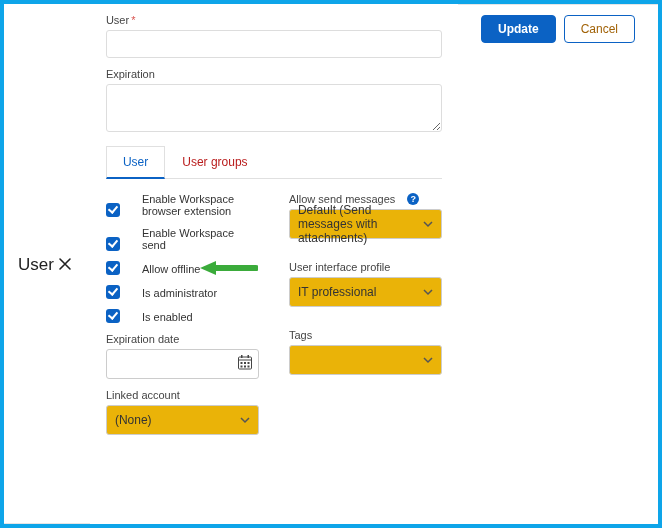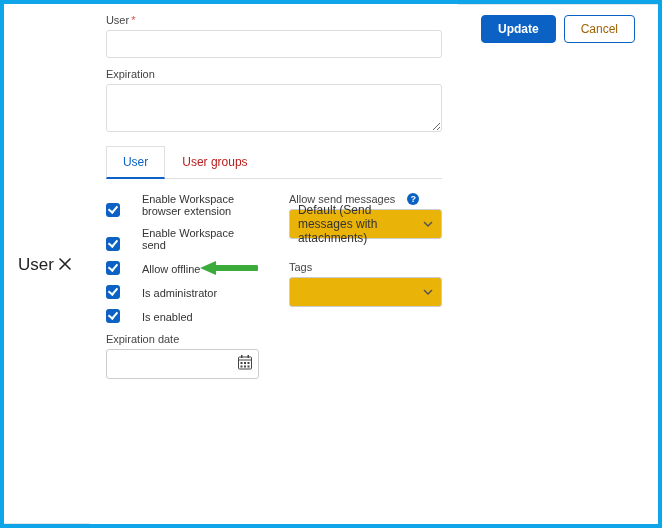--- a/index.html
+++ b/index.html
@@ -301,40 +301,66 @@
                   <rect x="7" y="7.5" width="2" height="2" fill="#444"></rect>
                   <rect x="10.5" y="7.5" width="2" height="2" fill="#444"></rect>
                   <rect x="3.5" y="11" width="2" height="2" fill="#444"></rect>
                   <rect x="7" y="11" width="2" height="2" fill="#444"></rect>
                   <rect x="10.5" y="11" width="2" height="2" fill="#444"></rect>
                 </svg>
             </span>
           </div>
         </div>
 
+        <div class="field-block">
+          <label class="field-label">Linked account</label>
+          <div class="select-wrap">
+            <div class="select">
+                <span>(None)</span>
+              </div>
+            <span class="chevron">
+              <svg width="12" height="12" viewBox="0 0 12 12">
+                  <path d="M2 4 L6 8 L10 4" fill="none" stroke="#555" stroke-width="1.5"></path>
+                </svg>
+            </span>
+          </div>
+        </div>
       </div>
 
       <div class="col">
         <div class="right-field">
           <div class="right-label">
             <span>Allow send messages</span>
             <span class="help-icon">?</span>
           </div>
           <div class="select-wrap">
             <div class="select">
                 <span>Default (Send messages with attachments)</span>
               </div>
             <span class="chevron">
               <svg width="12" height="12" viewBox="0 0 12 12">
                   <path d="M2 4 L6 8 L10 4" fill="none" stroke="#555" stroke-width="1.5"></path>
                 </svg>
             </span>
           </div>
         </div>
 
+        <div class="right-field">
+          <div class="right-label">User interface profile</div>
+          <div class="select-wrap">
+            <div class="select">
+                <span>IT professional</span>
+              </div>
+            <span class="chevron">
+              <svg width="12" height="12" viewBox="0 0 12 12">
+                  <path d="M2 4 L6 8 L10 4" fill="none" stroke="#555" stroke-width="1.5"></path>
+                </svg>
+            </span>
+          </div>
+        </div>
 
         <div class="right-field">
           <div class="right-label">Tags</div>
           <div class="select-wrap">
             <div class="select">
                 <span></span>
               </div>
             <span class="chevron">
               <svg width="12" height="12" viewBox="0 0 12 12">
                   <path d="M2 4 L6 8 L10 4" fill="none" stroke="#555" stroke-width="1.5"></path>

